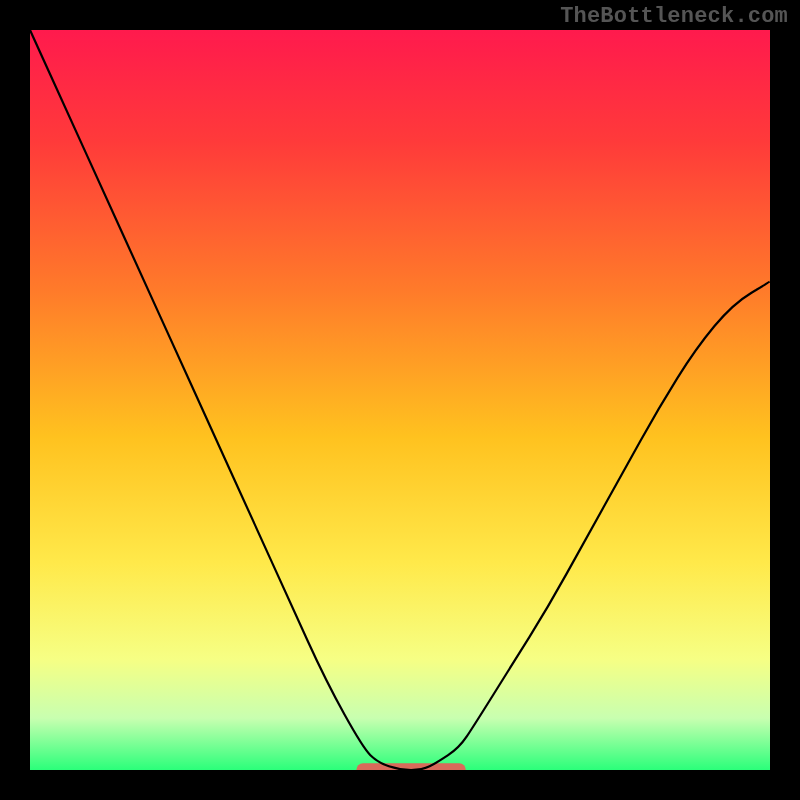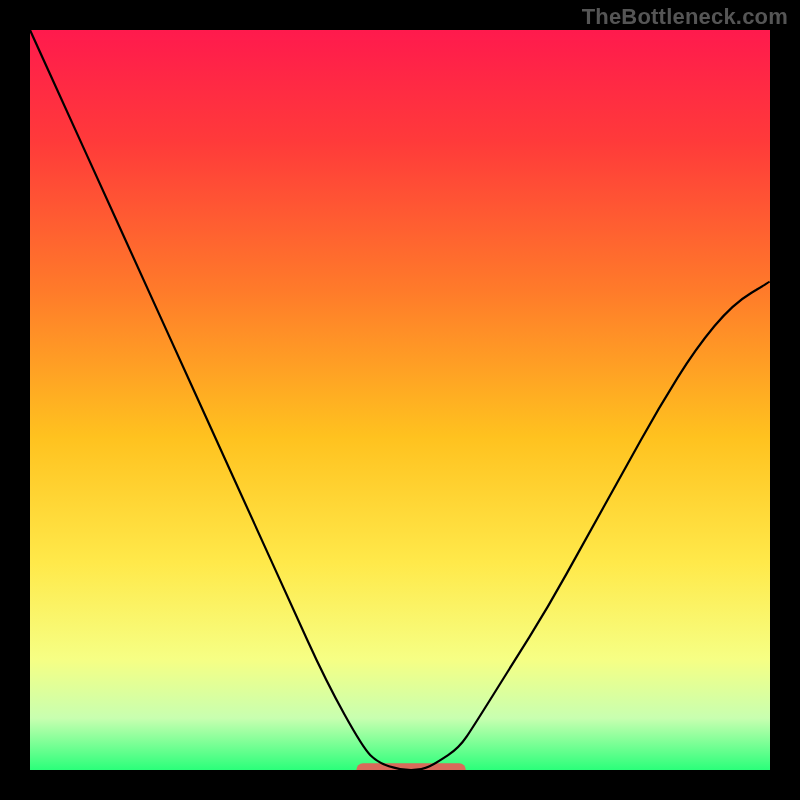--- a/index.html
+++ b/index.html
@@ -9,20 +9,21 @@
     height: 800px;
     background: #000;
     overflow: hidden;
     font-family: Arial, Helvetica, sans-serif;
   }
   .frame {
     position: relative;
     width: 800px;
     height: 800px;
     background: #000;
+    font-family: Liberation Mono, monospace;
   }
   .watermark {
     position: absolute;
     top: 4px;
     right: 12px;
     color: #555;
     font-size: 22px;
     font-weight: 600;
     letter-spacing: 0.2px;
     z-index: 20;

